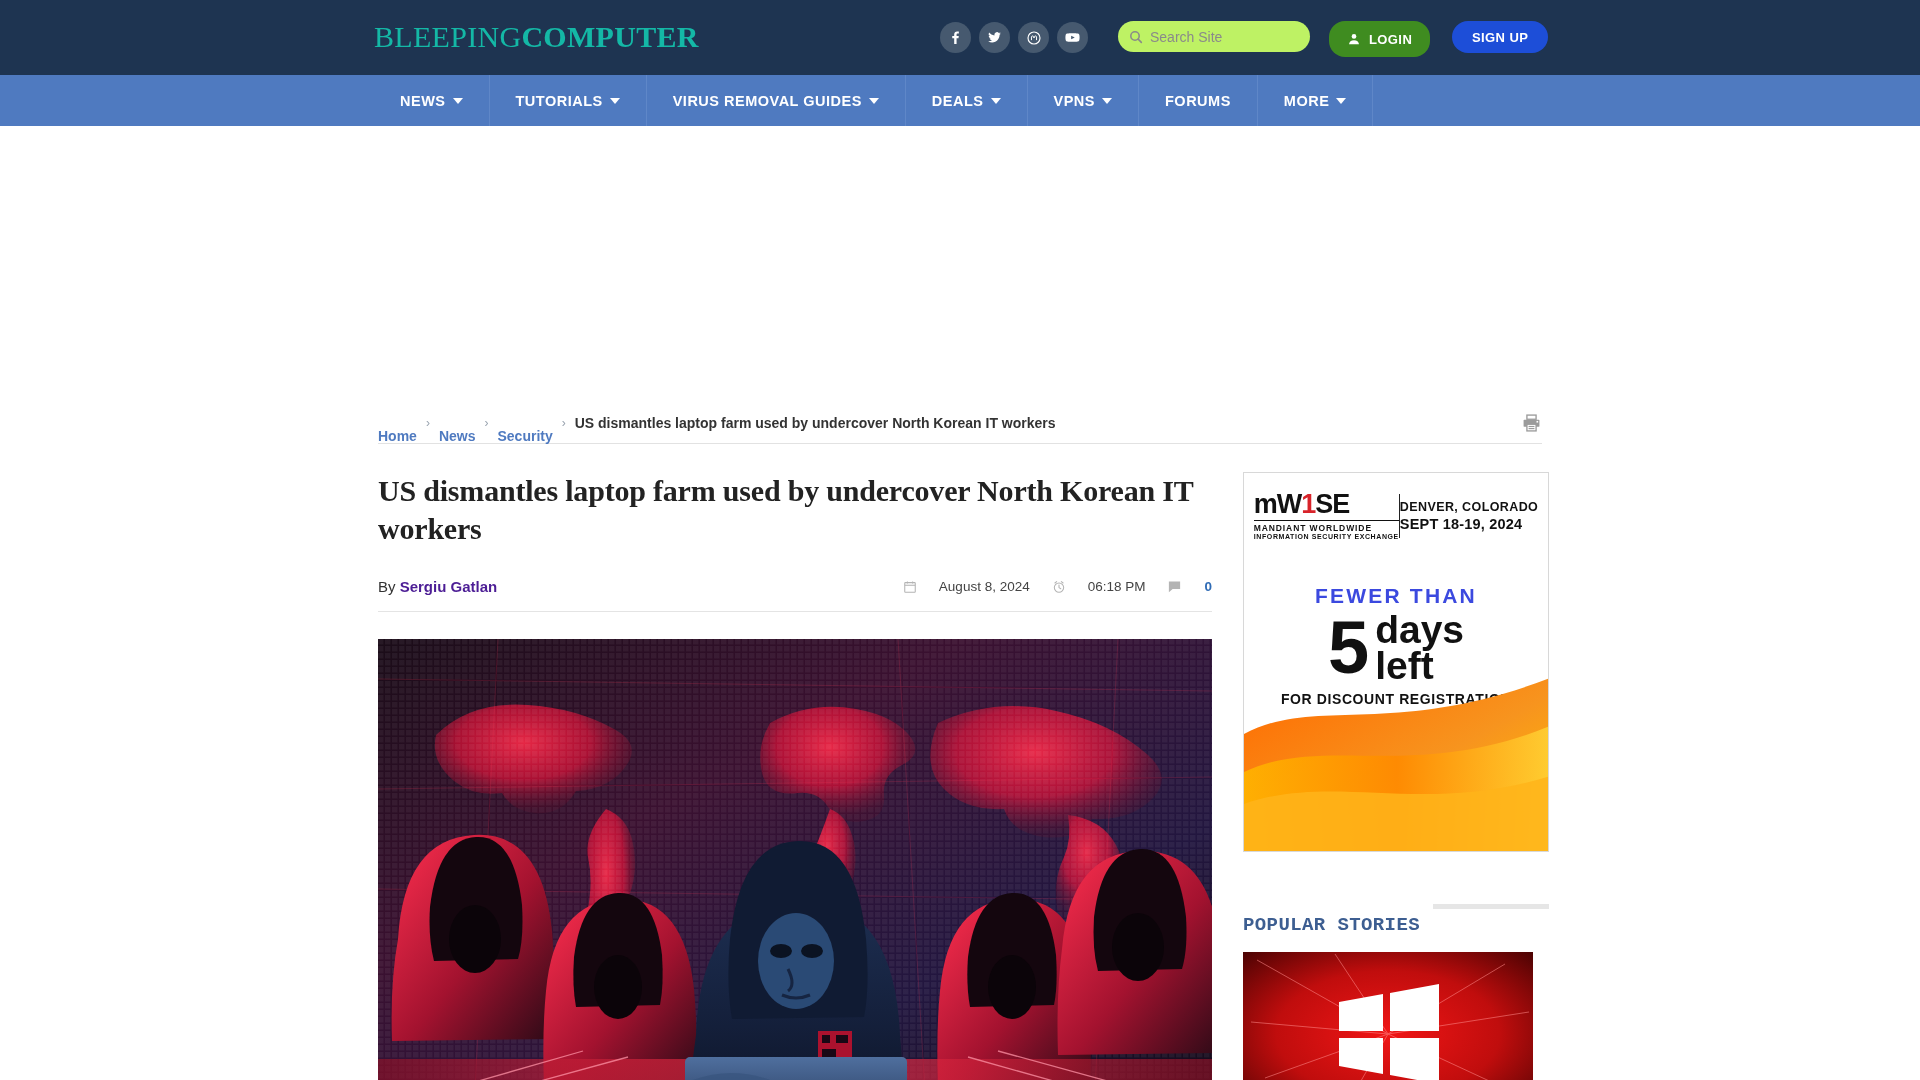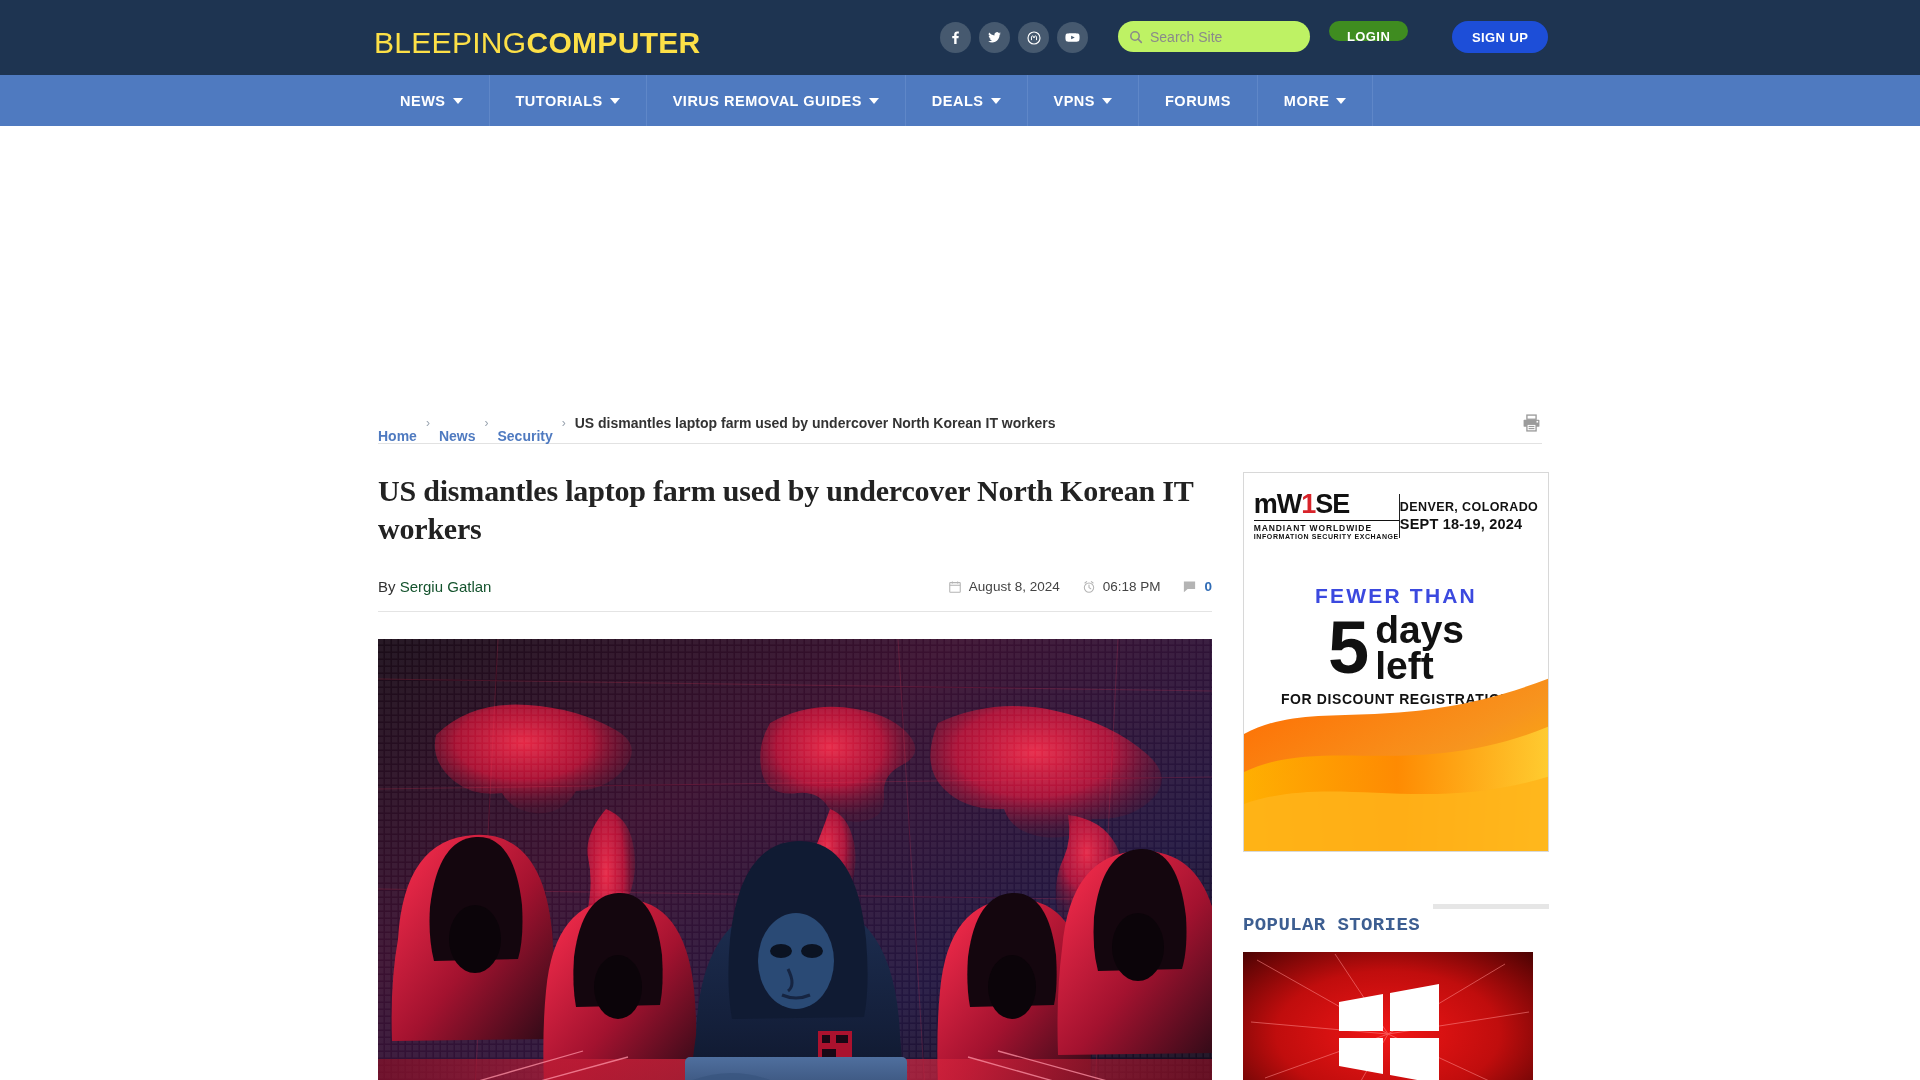--- a/index.html
+++ b/index.html
@@ -14,26 +14,26 @@
   .top-header {
     width: 100%; height: 75px;
     background: #1e3451;
     display: flex;
     align-items: center;
     position: relative;
   }
   .logo {
     position: absolute;
     left: 374px;
-    top: 26px;
+    top: 20px;
     font-size: 30px;
     letter-spacing: 0.3px;
-    color: #fde047;
+    color: #14b8a6;
     white-space: nowrap;
-    font-family: Liberation Sans, sans-serif;
+    font-family: Liberation Serif, serif;
   }
   .logo .light { font-weight: 300; }
   .logo .bold { font-weight: 700; }
 
   .social-row {
     position: absolute;
     left: 940px;
     top: 22px;
     display: flex;
     gap: 8px;
@@ -69,34 +69,33 @@
     color: #555;
     background: transparent;
     width: 100%;
     font-family: "Liberation Sans", sans-serif;
   }
   .search-box input::placeholder { color: #8a8a8a; }
 
   .btn-login {
     position: absolute;
     left: 1329px; top: 21px;
-    height: 20px;
+    height: 36px;
     background: #3f8c20;
     border-radius: 16px;
     color: #fff;
     font-size: 13px;
     font-weight: 700;
     display: flex; align-items: center;
     padding: 0 18px;
     gap: 8px;
     cursor: pointer;
     letter-spacing: 0.4px;
     border: none;
     font-family: "Liberation Sans", sans-serif;
-    flex-direction: column;
   }
   .btn-signup {
     position: absolute;
     left: 1452px; top: 21px;
     height: 32px;
     background: #1d4ed8;
     border-radius: 16px;
     color: #fff;
     font-size: 13px;
     font-weight: 700;
@@ -209,34 +208,34 @@
     justify-content: space-between;
     padding-bottom: 16px;
     border-bottom: 1px solid #e4e4e4;
   }
   .byline-left {
     font-size: 15px;
     color: #333;
     font-family: "Liberation Sans Narrow", "Liberation Sans", sans-serif;
   }
   .byline-left a {
-    color: #14532d;
-    font-weight: 400;
+    color: #4c1d95;
+    font-weight: 700;
     text-decoration: none;
     cursor: pointer;
   }
   .byline-right {
     display: flex;
     align-items: center;
     gap: 22px;
     font-size: 13.5px;
     color: #444;
     font-family: "Liberation Sans Narrow", "Liberation Sans", sans-serif;
   }
-  .meta { display: flex; align-items: center; gap: 7px; }
+  .meta { display: flex; align-items: center; gap: 22px; }
   .meta .cnum { color: #2f6bb5; font-weight: 700; cursor: pointer; }
 
   .hero {
     margin-top: 27px;
     width: 834px;
     height: 470px;
     position: relative;
     overflow: hidden;
     background: #140810;
   }

